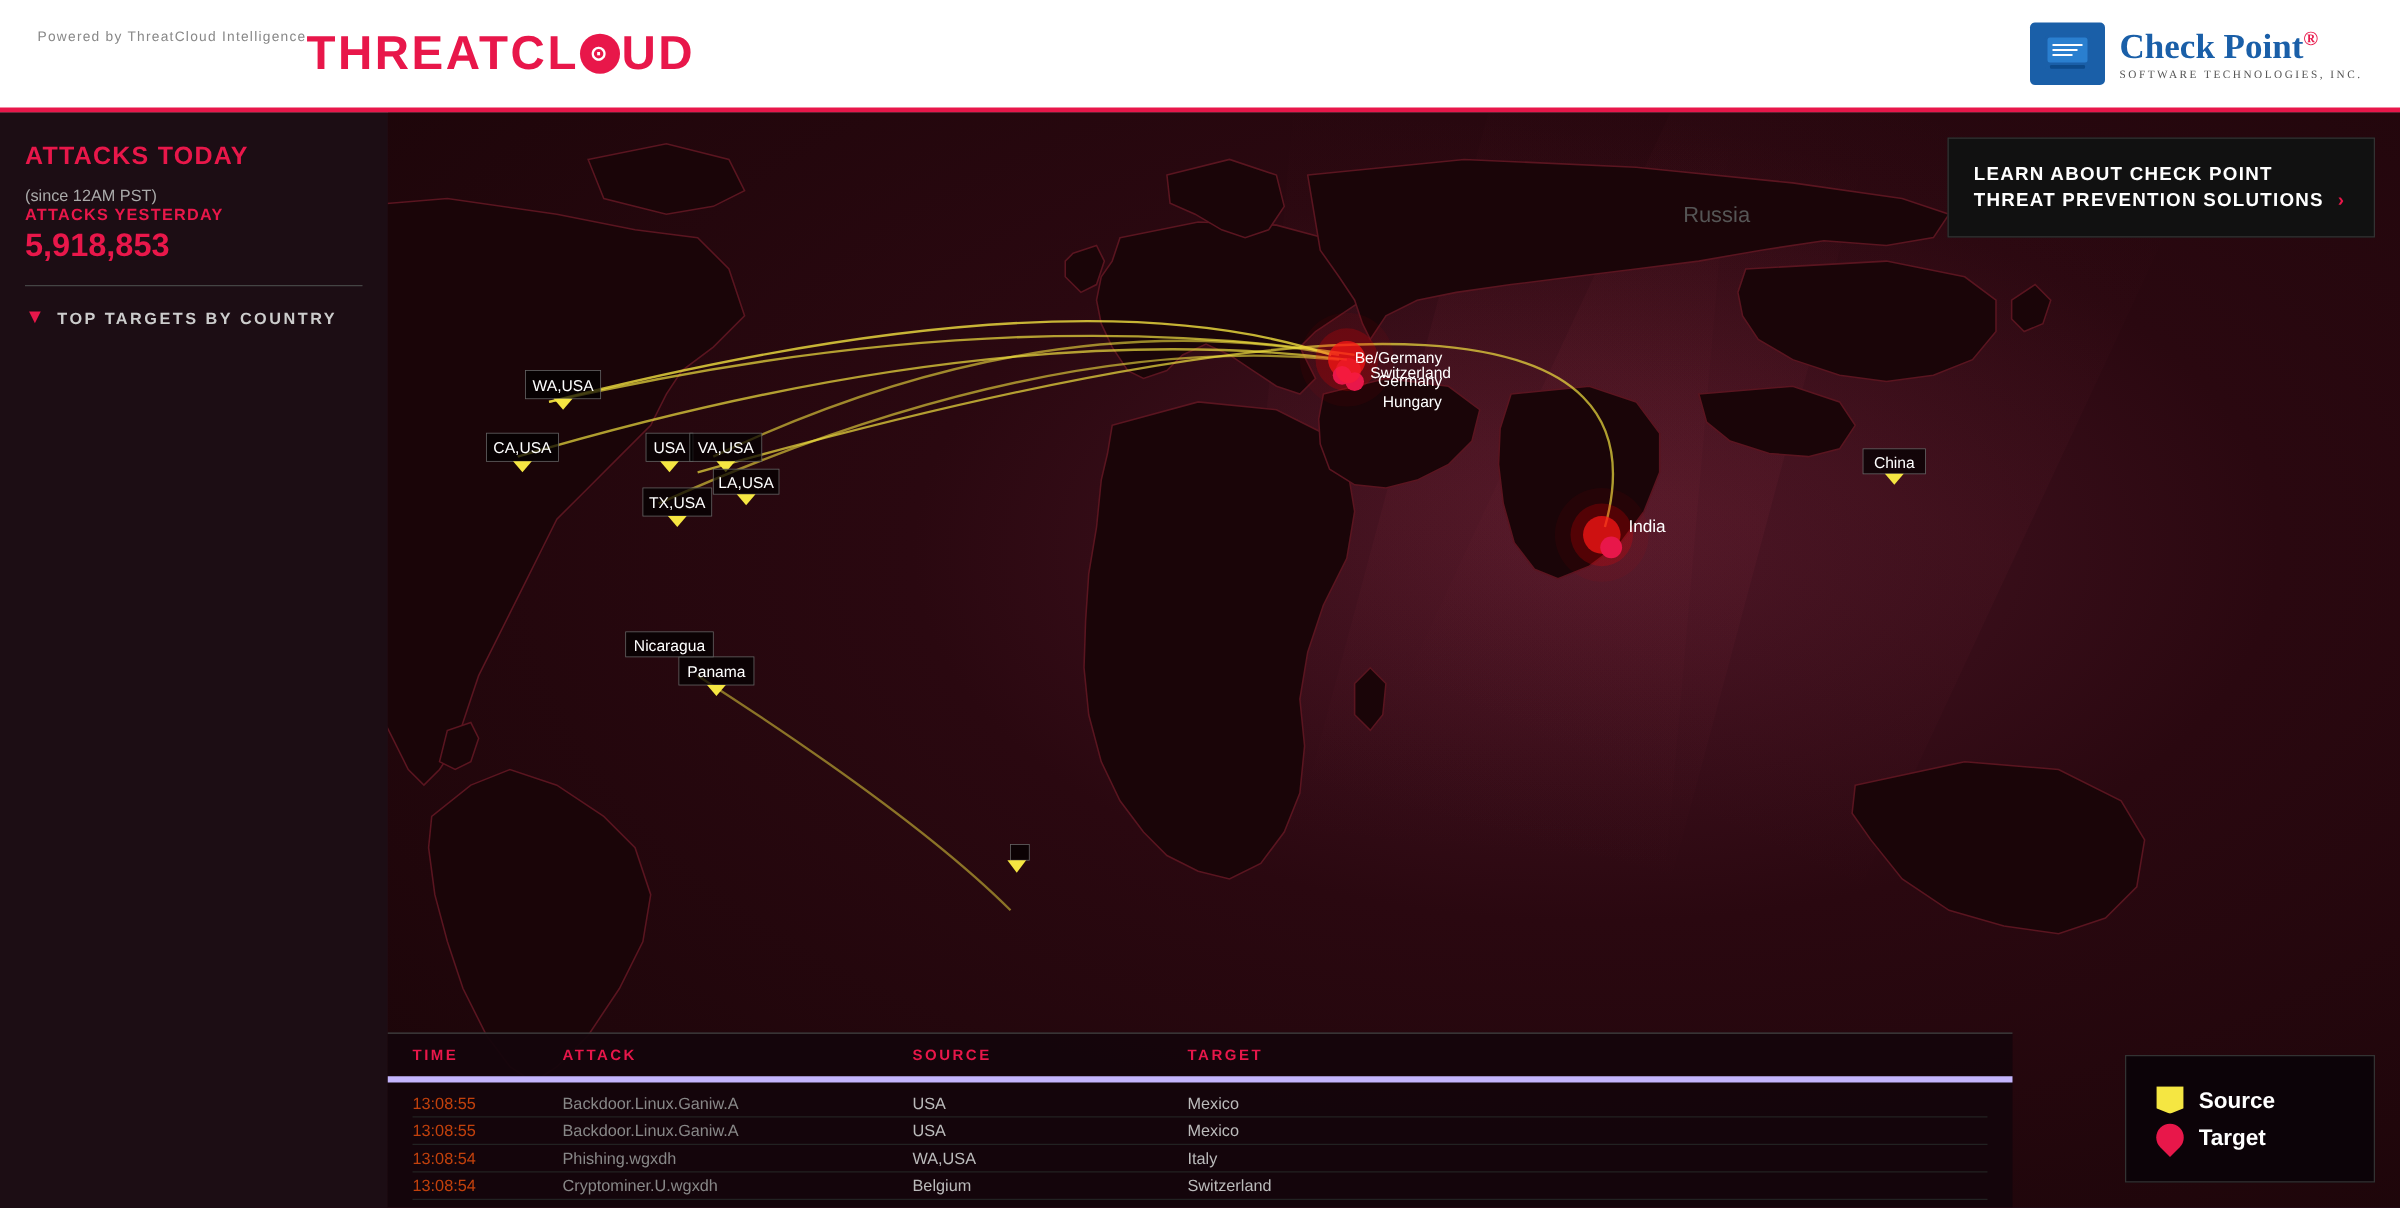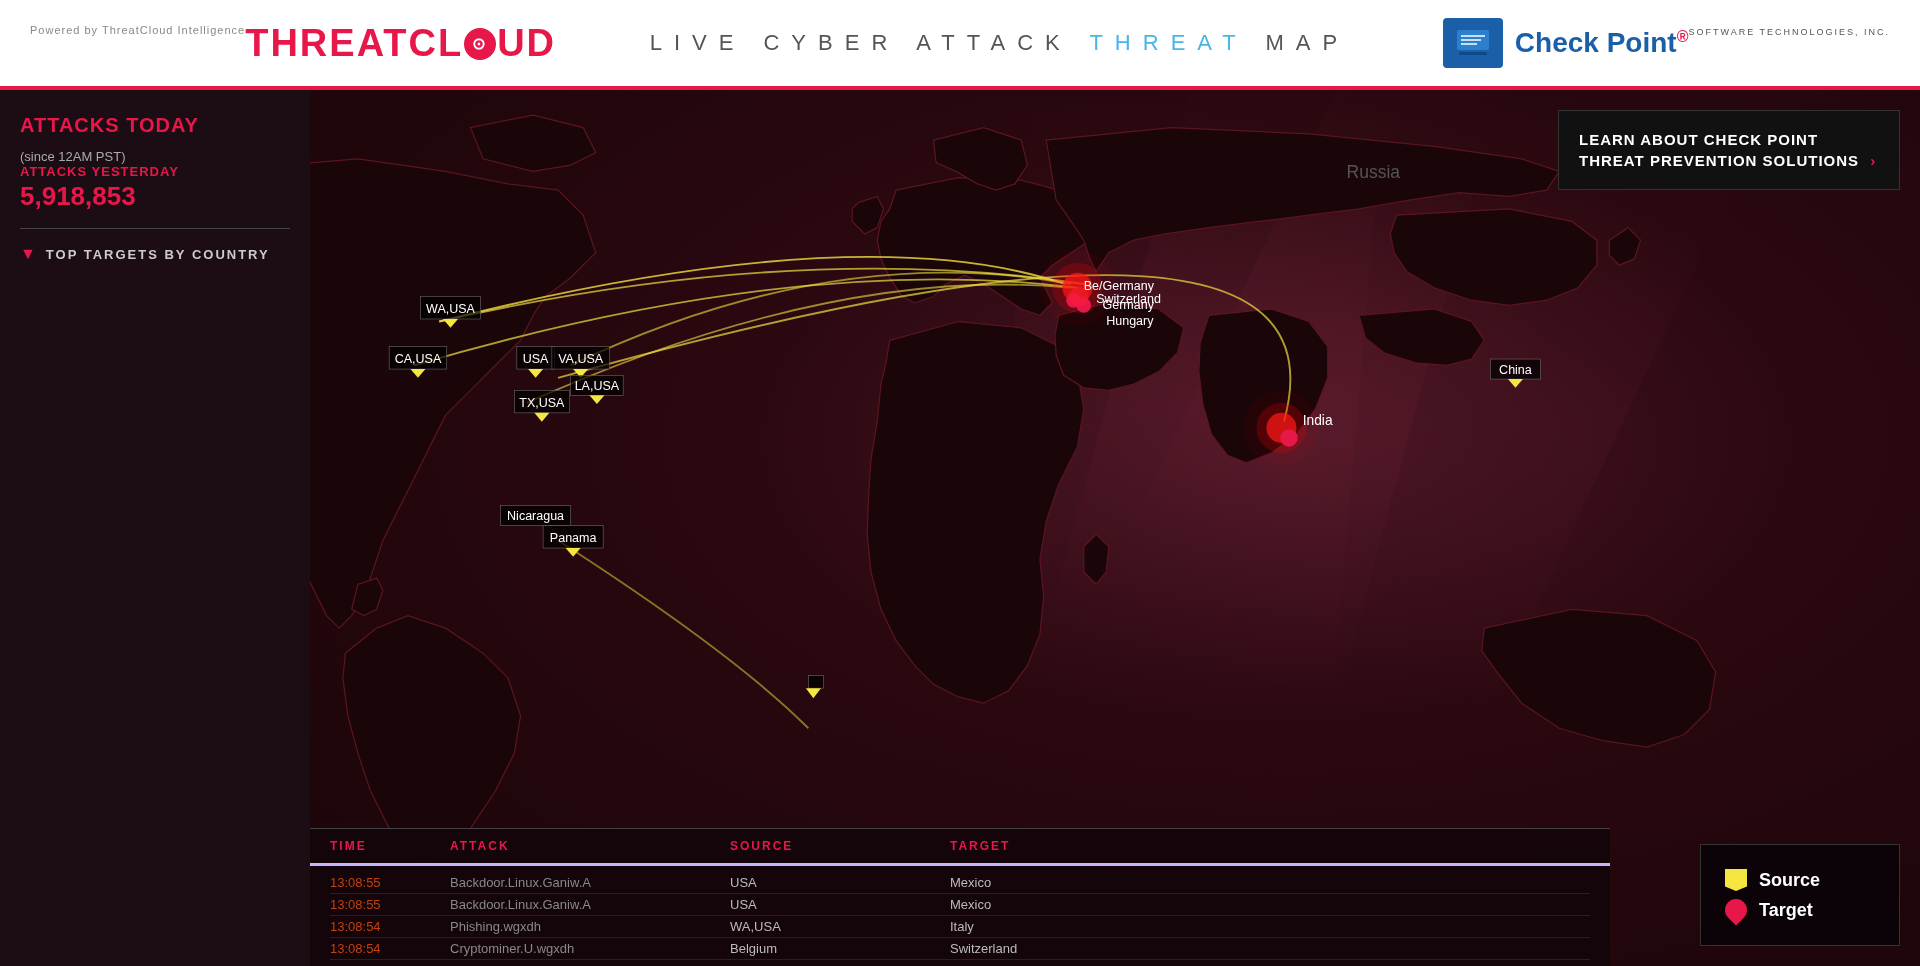--- a/index.html
+++ b/index.html
@@ -42,21 +42,22 @@
       height: 50px;
       background: #1a5fa8;
       display: flex;
       align-items: center;
       justify-content: center;
       border-radius: 4px;
     }
     #checkpoint-icon svg { width: 40px; height: 35px; }
     #checkpoint-name {
       display: flex;
-      flex-direction: row;
+      flex-direction: column;
+      font-family: Liberation Serif, serif;
     }
 
     
     #main {
       display: flex;
       width: 100%;
       height: calc(966px - 90px);
       position: relative;
     }
 
@@ -169,21 +170,21 @@
       right: 310px;
       background: rgba(20, 5, 12, 0.95);
       border-top: 1px solid #444;
       z-index: 20;
       margin-left: 0;
     }
     #log-header {
       display: grid;
       grid-template-columns: 120px 280px 220px 220px;
       padding: 10px 20px;
-      border-bottom: 3px solid #c4b5fd;
+      border-bottom: 5px solid #c4b5fd;
     }
     .log-header-cell {
       font-size: 12px;
       font-weight: bold;
       color: #e8174a;
       letter-spacing: 2px;
     }
     #log-rows {
       padding: 6px 20px;
     }
@@ -255,25 +256,20 @@
     <div id="logo-text">
       THREATCL<span style="display:inline-block;width:32px;height:32px;background:#e8174a;border-radius:50%;margin:0 1px;vertical-align:middle;position:relative;top:-2px;">
         <svg viewBox="0 0 32 32" style="width:32px;height:32px;">
           <circle cx="16" cy="16" r="14" fill="#e8174a"></circle>
           <text x="16" y="21" text-anchor="middle" fill="white" font-size="16" font-weight="bold">⊙</text>
         </svg>
       </span>UD
     </div>
   </div>
 
-  <div id="header-title-area">
-    <span style="font-size:22px;letter-spacing:12px;color:#555;font-weight:300;">
-      LIVE CYBER ATTACK <span style="color:#4ab5e8;">THREAT</span> MAP
-    </span>
-  </div>
 
   <div id="checkpoint-logo">
     <div id="checkpoint-icon">
       <svg viewBox="0 0 40 35" fill="none">
         <rect x="2" y="2" width="36" height="28" rx="3" fill="#1a5fa8"></rect>
         <rect x="4" y="4" width="32" height="20" rx="2" fill="#2a7fcf"></rect>
         <rect x="6" y="26" width="28" height="3" rx="1" fill="#0d4a8a"></rect>
         <line x1="8" y1="10" x2="32" y2="10" stroke="#fff" stroke-width="1.5"></line>
         <line x1="8" y1="14" x2="28" y2="14" stroke="#fff" stroke-width="1.5"></line>
         <line x1="8" y1="18" x2="24" y2="18" stroke="#fff" stroke-width="1.5"></line>

